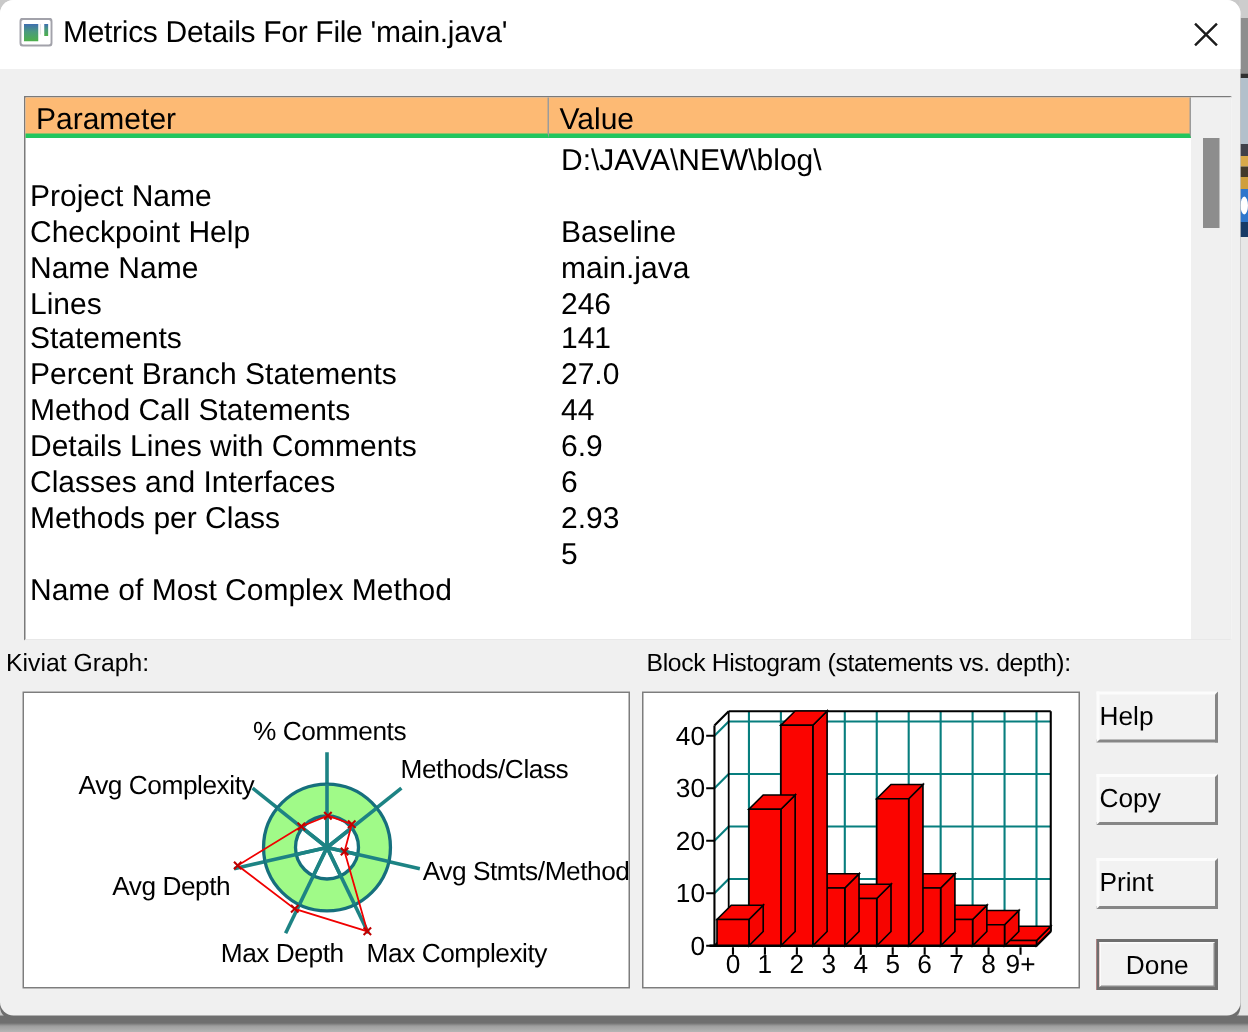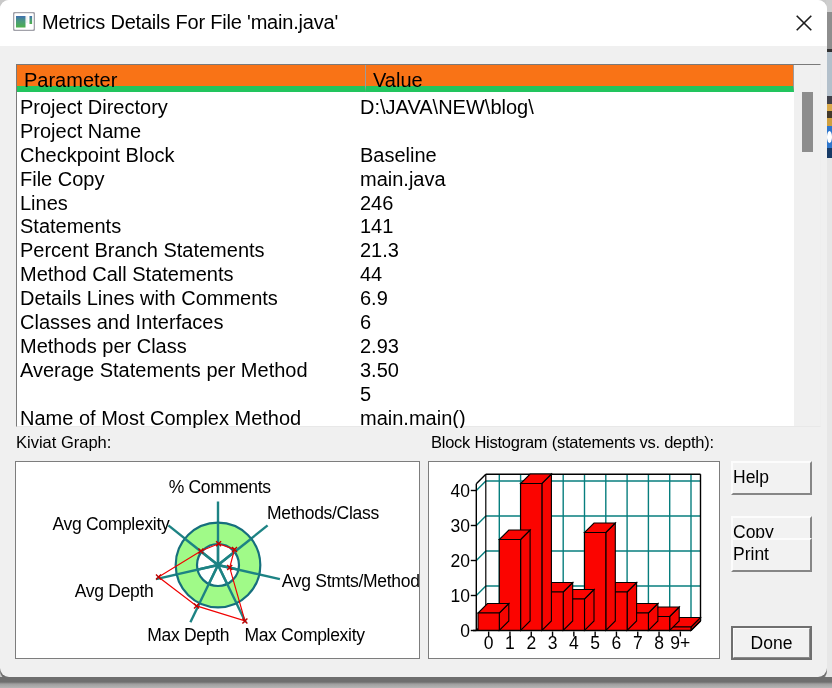--- a/index.html
+++ b/index.html
@@ -9,28 +9,28 @@
 #deskB{left:0;top:677px;width:832px;height:11px;
   background:linear-gradient(#6f6f6f 0,#6f6f6f 5px,#9e9e9e 7px,#b5b5b5 11px);}
 
 #dlg{left:0;top:0;width:827px;height:677px;background:#f0f0f0;border-radius:9px;box-shadow:0 3px 0 0 #6e6e6e;}
 #tbar{left:0;top:0;width:827px;height:46px;background:#ffffff;border-radius:9px 9px 0 0;}
 #title{left:42px;top:0;width:500px;height:46px;line-height:45px;font-size:20px;letter-spacing:-0.2px;}
 #closeX{left:796px;top:15px;}
 
 #tbl{left:16px;top:64px;width:805px;height:363px;background:#ffffff;
      border:1px solid;border-color:#7a7a7a #eeeeee #e8e8e8 #7a7a7a;box-sizing:border-box;}
-.hcell{top:0;height:27px;background:#f97316;box-sizing:border-box;
-       border-right:1px solid #9b9b9b;border-bottom:6px solid #22c55e;
+.hcell{top:0;height:27px;background:#fdba74;box-sizing:border-box;
+       border-right:1px solid #9b9b9b;border-bottom:3px solid #22c55e;
        font-size:20px;line-height:31px;padding-left:7px;}
 #hfill{left:777px;top:0;width:26px;height:27px;background:#f0f0f0;}
 #rows{left:0;top:31px;width:778px;height:331.5px;overflow:hidden;font-size:20px;}
 .row{position:relative;height:23.9px;line-height:23.9px;white-space:nowrap;}
 .rl{position:absolute;left:3px;}
-.rv{position:absolute;left:343px;}
+.rv{position:absolute;left:357px;}
 #scr{left:777px;top:27px;width:26px;height:334px;background:#f0f0f0;}
 #thumb{left:8px;top:0px;width:11px;height:59.5px;background:#8d8d8d;}
 
 .lbl{font-size:16.5px;line-height:20px;}
 
 #kbox{left:15px;top:461px;width:405px;height:198px;background:#fff;
       border:1px solid #7d7d7d;box-sizing:border-box;}
 #hbox{left:428px;top:461px;width:292px;height:198px;background:#fff;
       border:1px solid #7d7d7d;box-sizing:border-box;}
 
@@ -79,80 +79,74 @@
 <svg class="abs" id="closeX" width="16" height="16">
   <path d="M0.7 0.7 L15.3 15.3 M15.3 0.7 L0.7 15.3" stroke="#1c1c1c" stroke-width="1.6" fill="none"></path>
 </svg>
 
 <div class="abs" id="tbl">
   <div class="abs hcell" style="left:0;width:349px;">Parameter</div>
   <div class="abs hcell" style="left:349px;width:428px;">Value</div>
   <div class="abs" id="hfill"></div>
   <div class="abs" id="rows">
     <div class="row">
-        <span class="rl">Project Directory</span>
         <span class="rv">D:\JAVA\NEW\blog\</span>
       </div>
     <div class="row">
         <span class="rl">Project Name</span>
       </div>
     <div class="row">
-        <span class="rl">Checkpoint Block</span>
+        <span class="rl">Checkpoint Help</span>
         <span class="rv">Baseline</span>
       </div>
     <div class="row">
-        <span class="rl">File Copy</span>
+        <span class="rl">Name Name</span>
         <span class="rv">main.java</span>
       </div>
     <div class="row">
         <span class="rl">Lines</span>
         <span class="rv">246</span>
       </div>
     <div class="row">
         <span class="rl">Statements</span>
         <span class="rv">141</span>
       </div>
     <div class="row">
         <span class="rl">Percent Branch Statements</span>
-        <span class="rv">21.3</span>
+        <span class="rv">27.0</span>
       </div>
     <div class="row">
         <span class="rl">Method Call Statements</span>
         <span class="rv">44</span>
       </div>
     <div class="row">
         <span class="rl">Details Lines with Comments</span>
         <span class="rv">6.9</span>
       </div>
     <div class="row">
         <span class="rl">Classes and Interfaces</span>
         <span class="rv">6</span>
       </div>
     <div class="row">
         <span class="rl">Methods per Class</span>
         <span class="rv">2.93</span>
       </div>
     <div class="row">
-        <span class="rl">Average Statements per Method</span>
-        <span class="rv">3.50</span>
-      </div>
-    <div class="row">
         <span class="rv">5</span>
       </div>
     <div class="row">
         <span class="rl">Name of Most Complex Method</span>
-        <span class="rv">main.main()</span>
       </div>
   </div>
   <div class="abs" id="scr">
       <div class="abs" id="thumb"></div>
     </div>
 </div>
 
-<div class="abs lbl" style="left:16px;top:432px;">Kiviat Graph:</div>
+<div class="abs lbl" style="left:4px;top:432px;">Kiviat Graph:</div>
 <div class="abs lbl" style="left:431px;top:432px;letter-spacing:-0.25px;">Block Histogram (statements vs. depth):</div>
 
 <div class="abs" id="kbox">
 <svg width="403" height="196" style="position:absolute;left:0;top:0">
   <g stroke="#1d8384" stroke-width="2.4">
     <line x1="202" y1="103" x2="202" y2="39.5"></line>
     <line x1="202" y1="103" x2="251.6" y2="63.4"></line>
     <line x1="202" y1="103" x2="263.9" y2="117.1"></line>
     <line x1="202" y1="103" x2="229.6" y2="160.2"></line>
     <line x1="202" y1="103" x2="174.4" y2="160.2"></line>
@@ -279,16 +273,16 @@
       <text x="208.75" y="186.5" font-size="17.5px" text-anchor="middle">7</text>
       <line x1="230.05" y1="169.5" x2="230.05" y2="174.5" stroke="#000" stroke-width="1.4"></line>
       <text x="230.05" y="186.5" font-size="17.5px" text-anchor="middle">8</text>
       <line x1="251.35000000000002" y1="169.5" x2="251.35000000000002" y2="174.5" stroke="#000" stroke-width="1.4"></line>
       <text x="251.35000000000002" y="186.5" font-size="17.5px" text-anchor="middle">9+</text>
     </svg>
 </div>
 
 <div class="abs btn" style="top:461px;">Help</div>
 <div class="abs btn" style="top:516px;">Copy</div>
-<div class="abs btn" style="top:538px;">Print</div>
+<div class="abs btn" style="top:572px;">Print</div>
 <div class="abs" id="done">
     <div class="abs" id="donein">Done</div>
   </div>
 
 </body></html>

